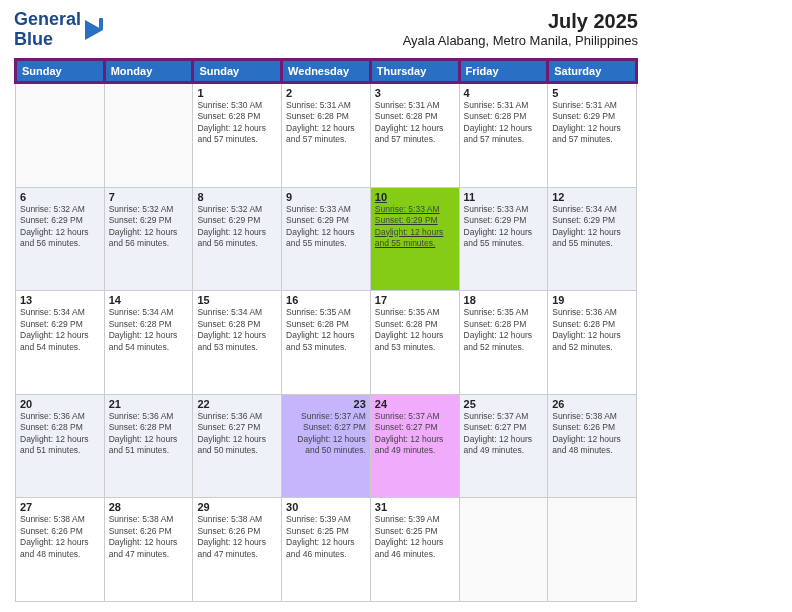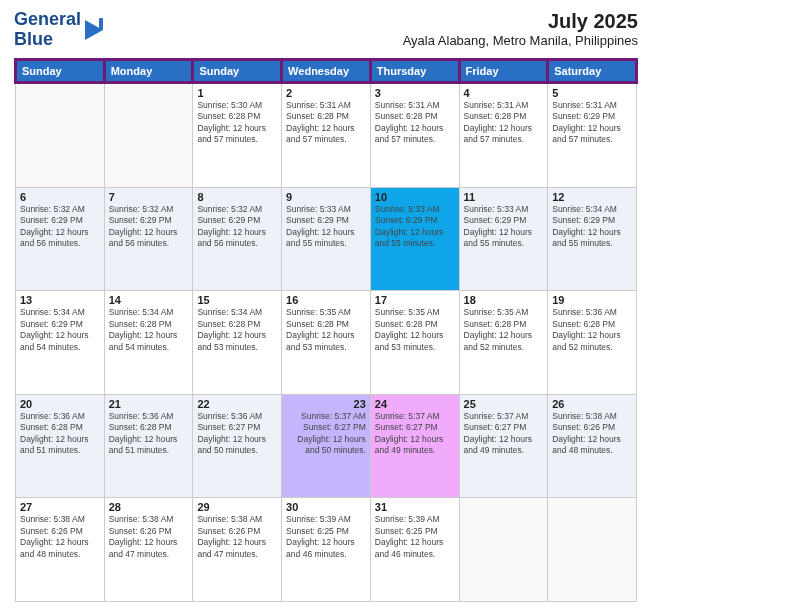--- a/index.html
+++ b/index.html
@@ -190,21 +190,21 @@
 Daylight: 12 hours
 and 56 minutes.</div>
           </td>
           <td style="background: rgb(238, 242, 248);">
             <span class="day-num">9</span>
             <div class="day-info" style="white-space: pre-line;">Sunrise: 5:33 AM
 Sunset: 6:29 PM
 Daylight: 12 hours
 and 55 minutes.</div>
           </td>
-          <td style="background: #0ea5e9;">
+          <td style="background: #84cc16; text-decoration: underline;">
             <span class="day-num">10</span>
             <div class="day-info" style="white-space: pre-line;">Sunrise: 5:33 AM
 Sunset: 6:29 PM
 Daylight: 12 hours
 and 55 minutes.</div>
           </td>
           <td style="background: rgb(238, 242, 248);">
             <span class="day-num">11</span>
             <div class="day-info" style="white-space: pre-line;">Sunrise: 5:33 AM
 Sunset: 6:29 PM

